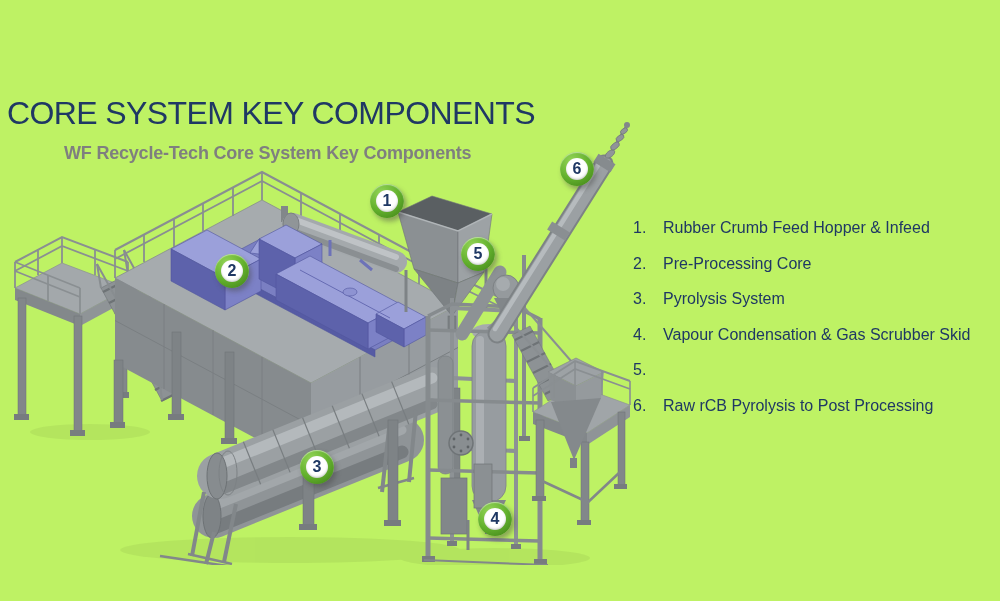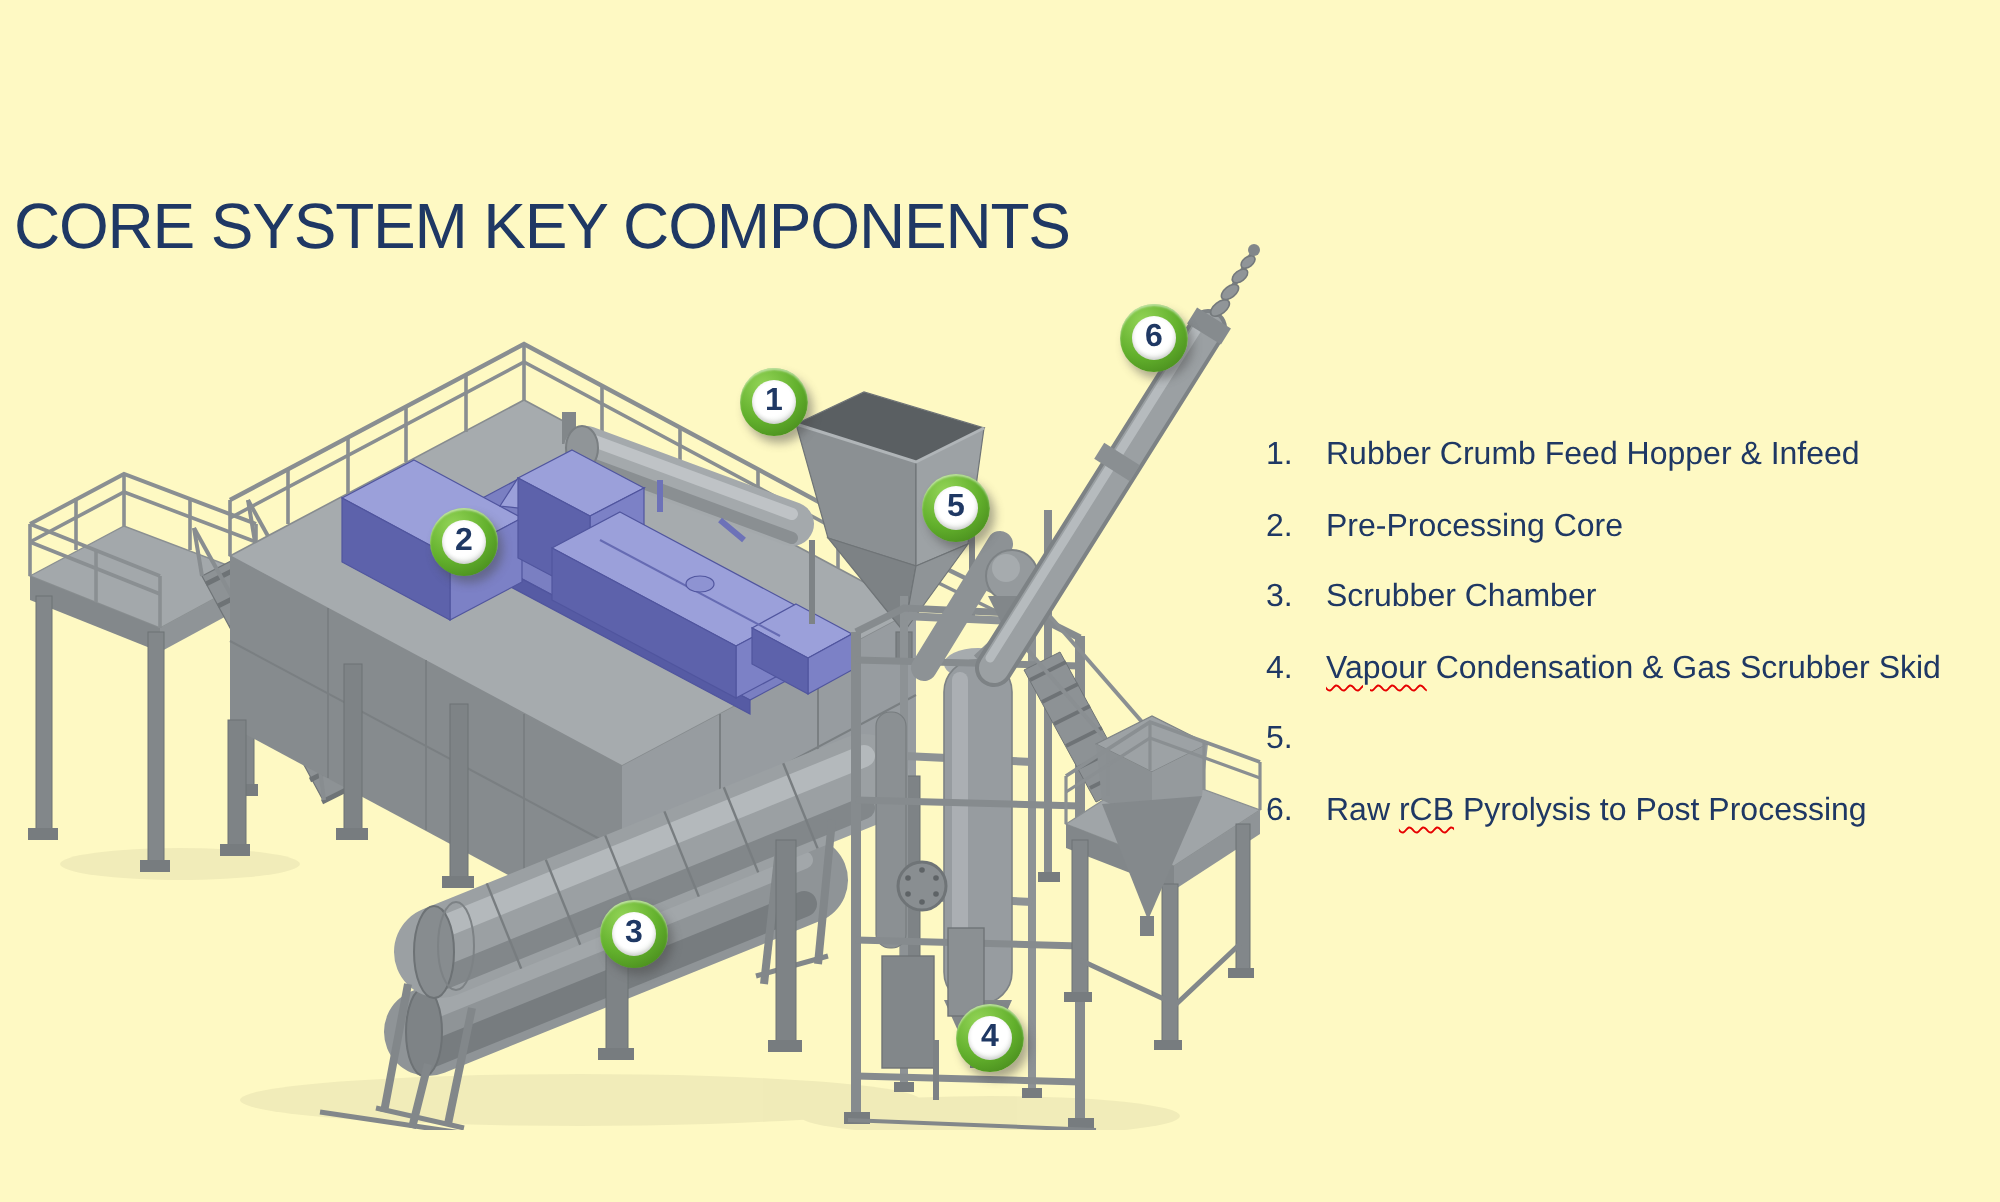--- a/index.html
+++ b/index.html
@@ -1,18 +1,18 @@
 <!DOCTYPE html>
 <html><head>
 <meta charset="utf-8">
 <style>
   html,body{margin:0;padding:0;background:#fff;}
   body{width:1000px;height:601px;position:relative;overflow:hidden;
        font-family:"Liberation Sans",sans-serif;}
-  .slide{position:absolute;inset:0;background:#fef9c3;}
+  .slide{position:absolute;inset:0;background:#bef264;}
 
   .title{position:absolute;left:7px;top:95px;margin:0;
          font-size:32px;font-weight:normal;letter-spacing:-0.6px;
          color:#1f3864;white-space:nowrap;}
   .subtitle{position:absolute;left:64px;top:143px;margin:0;
          font-size:18px;font-weight:bold;letter-spacing:-0.2px;
          color:#7f7f7f;white-space:nowrap;}
 
   .figure{position:absolute;left:0;top:120px;width:650px;height:445px;}
   .figure svg{position:absolute;left:0;top:0;}
@@ -26,30 +26,31 @@
          box-shadow:inset 0 -1px 2px rgba(0,0,0,.18);
          display:flex;align-items:center;justify-content:center;
          font-size:16px;font-weight:bold;color:#1f3864;line-height:1;}
   .b1{left:370px;top:64px;} .b2{left:215px;top:134px;} .b3{left:300px;top:330px;}
   .b4{left:478px;top:382px;} .b5{left:461px;top:117px;} .b6{left:560px;top:32px;}
 
   .components{position:absolute;left:630px;top:219px;width:368px;margin:0;padding:0;
               list-style:none;color:#1f3864;font-size:16px;}
   .components li{display:flex;height:35.5px;align-items:flex-start;white-space:nowrap;}
   .components .num{flex:none;width:30px;padding-left:3px;}
-  .wavy{text-decoration:underline;text-decoration-style:wavy;
+  .wavy{text-decoration-style:wavy;
         text-decoration-color:#e60000;text-decoration-thickness:1px;
         text-underline-offset:3px;}
 </style>
 </head>
 <body>
 
 <div class="slide">
 
   <h1 class="title">CORE SYSTEM KEY COMPONENTS</h1>
+  <h2 class="subtitle">WF Recycle-Tech Core System Key Components</h2>
 
   <div class="figure">
     <svg width="650" height="445" viewBox="0 0 650 445">
 
       <g fill="#000" opacity="0.05">
         <ellipse cx="290" cy="430" rx="170" ry="13"></ellipse>
         <ellipse cx="495" cy="438" rx="95" ry="10"></ellipse>
         <ellipse cx="90" cy="312" rx="60" ry="8"></ellipse>
       </g>
 
@@ -355,21 +356,21 @@
       <li>
         <span class="num">1.</span>
         <span class="txt"><span>Rubber Crumb Feed Hopper &amp; Infeed</span></span>
       </li>
       <li>
         <span class="num">2.</span>
         <span class="txt"><span>Pre-Processing Core</span></span>
       </li>
       <li>
         <span class="num">3.</span>
-        <span class="txt"><span>Scrubber Chamber</span></span>
+        <span class="txt"><span>Pyrolysis System</span></span>
       </li>
       <li>
         <span class="num">4.</span>
         <span class="txt"><span class="wavy">Vapour</span><span> Condensation &amp; Gas Scrubber Skid</span></span>
       </li>
       <li>
         <span class="num">5.</span>
       </li>
       <li>
         <span class="num">6.</span>

